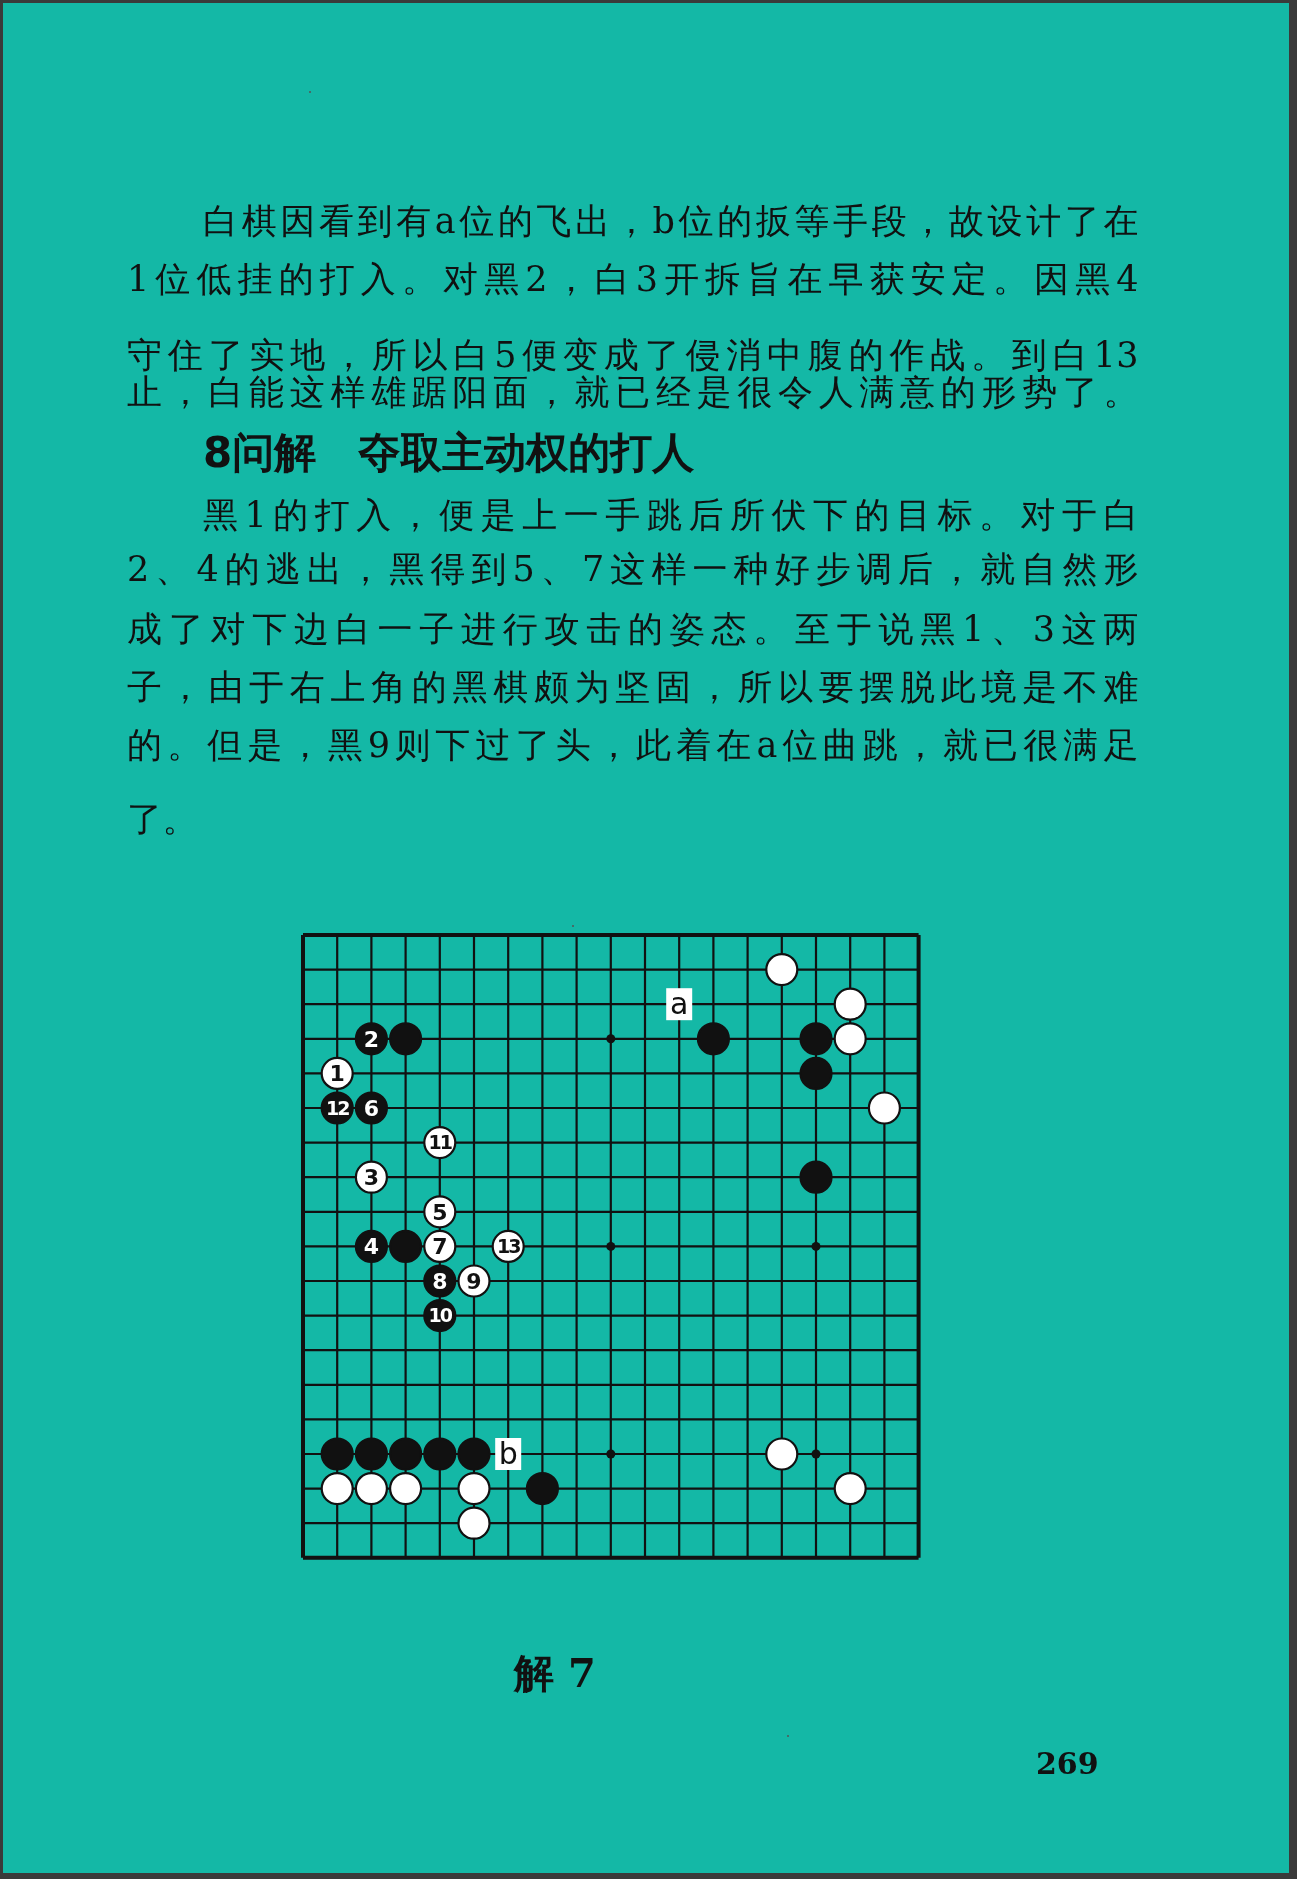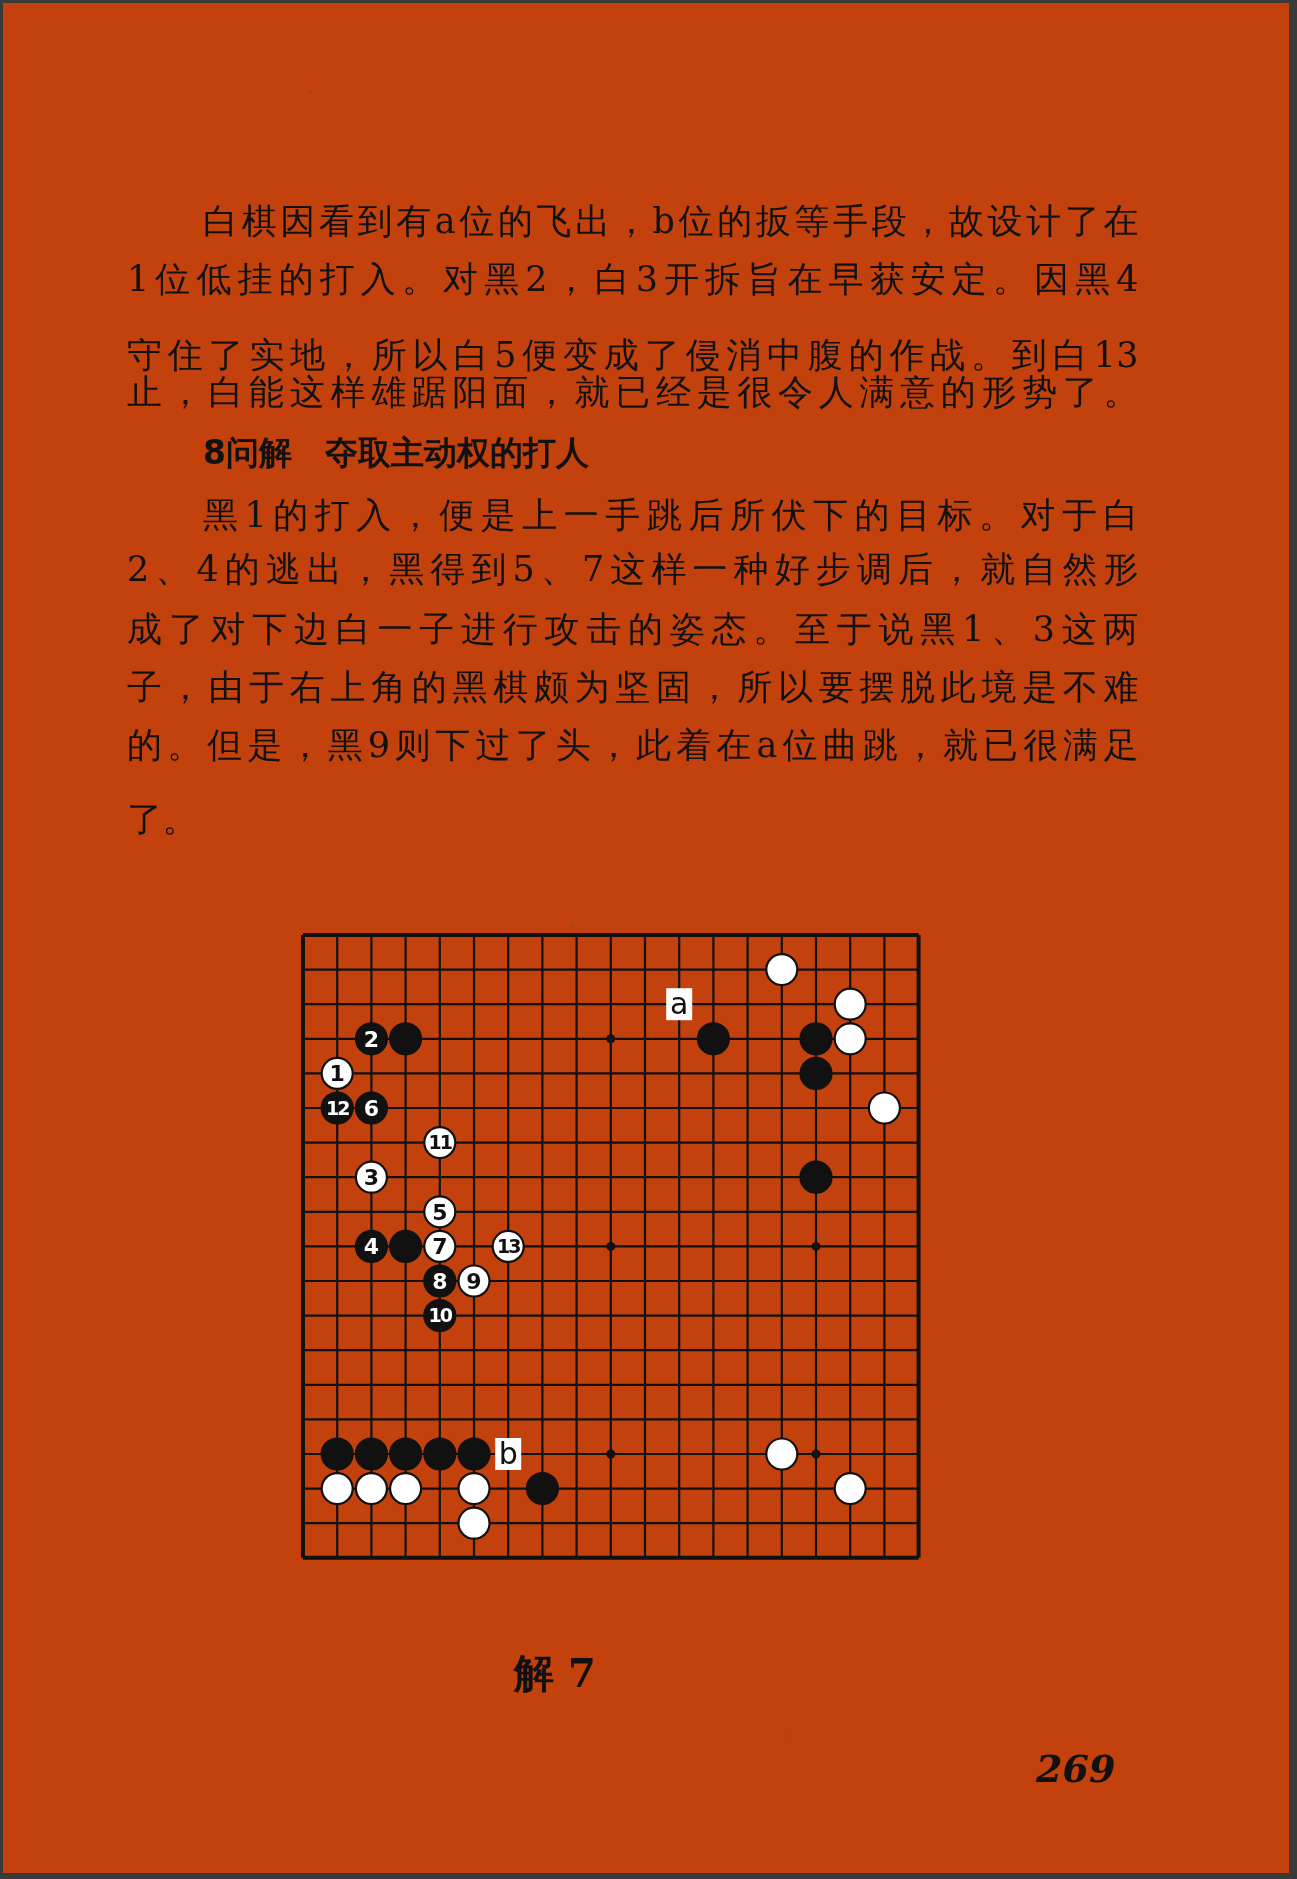--- a/index.html
+++ b/index.html
@@ -4,52 +4,52 @@
 <style>
   html, body { margin: 0; padding: 0; }
   body {
     width: 1297px; height: 1879px; overflow: hidden;
     background: #3a3a3a; position: relative;
     font-family: "DejaVu Serif", "Liberation Serif", serif;
   }
   .page {
     position: absolute; left: 3px; top: 3px;
     width: 1286px; height: 1870px;
-    background: #c2410c;
+    background: #14b8a6;
   }
   .text-block {
     position: absolute; left: 124px; top: 0; width: 1012px;
     color: #111;
   }
   .line {
     position: absolute; left: 0; width: 1012px;
     font-size: 35px; line-height: 40px; height: 40px;
     white-space: nowrap;
     text-align: justify; text-align-last: justify;
     letter-spacing: 0.5px;
   }
   .line.indent { left: 76px; width: 936px; }
   .line.last { text-align-last: left; }
   .heading {
     position: absolute; left: 76px;
     font-family: "DejaVu Sans", "Liberation Sans", sans-serif;
-    font-weight: bold; font-size: 33px; line-height: 40px;
+    font-weight: bold; font-size: 42px; line-height: 40px;
     white-space: pre; color: #111; text-align: center;
   }
   .board-wrap { position: absolute; left: 0; top: 0; }
   .caption {
     position: absolute; left: 511px; top: 1643px;
     font-family: "DejaVu Serif", "Liberation Serif", serif;
     font-weight: bold; font-size: 40px; color: #111;
     white-space: pre;
   }
   .page-number {
     position: absolute; left: 1033px; top: 1743px;
     font-family: "DejaVu Serif", "Liberation Serif", serif;
-    font-weight: bold; font-style: italic; font-size: 38px; color: #111;
+    font-weight: bold; font-size: 30px; color: #111;
   }
   .speck { position: absolute; width: 2px; height: 2px; background: #555; border-radius: 1px; }
 </style>
 </head>
 <body>
 
 <div class="page">
 
   <div class="text-block">
     <div class="line indent" style="top:198px">白棋因看到有a位的飞出，b位的扳等手段，故设计了在</div>

